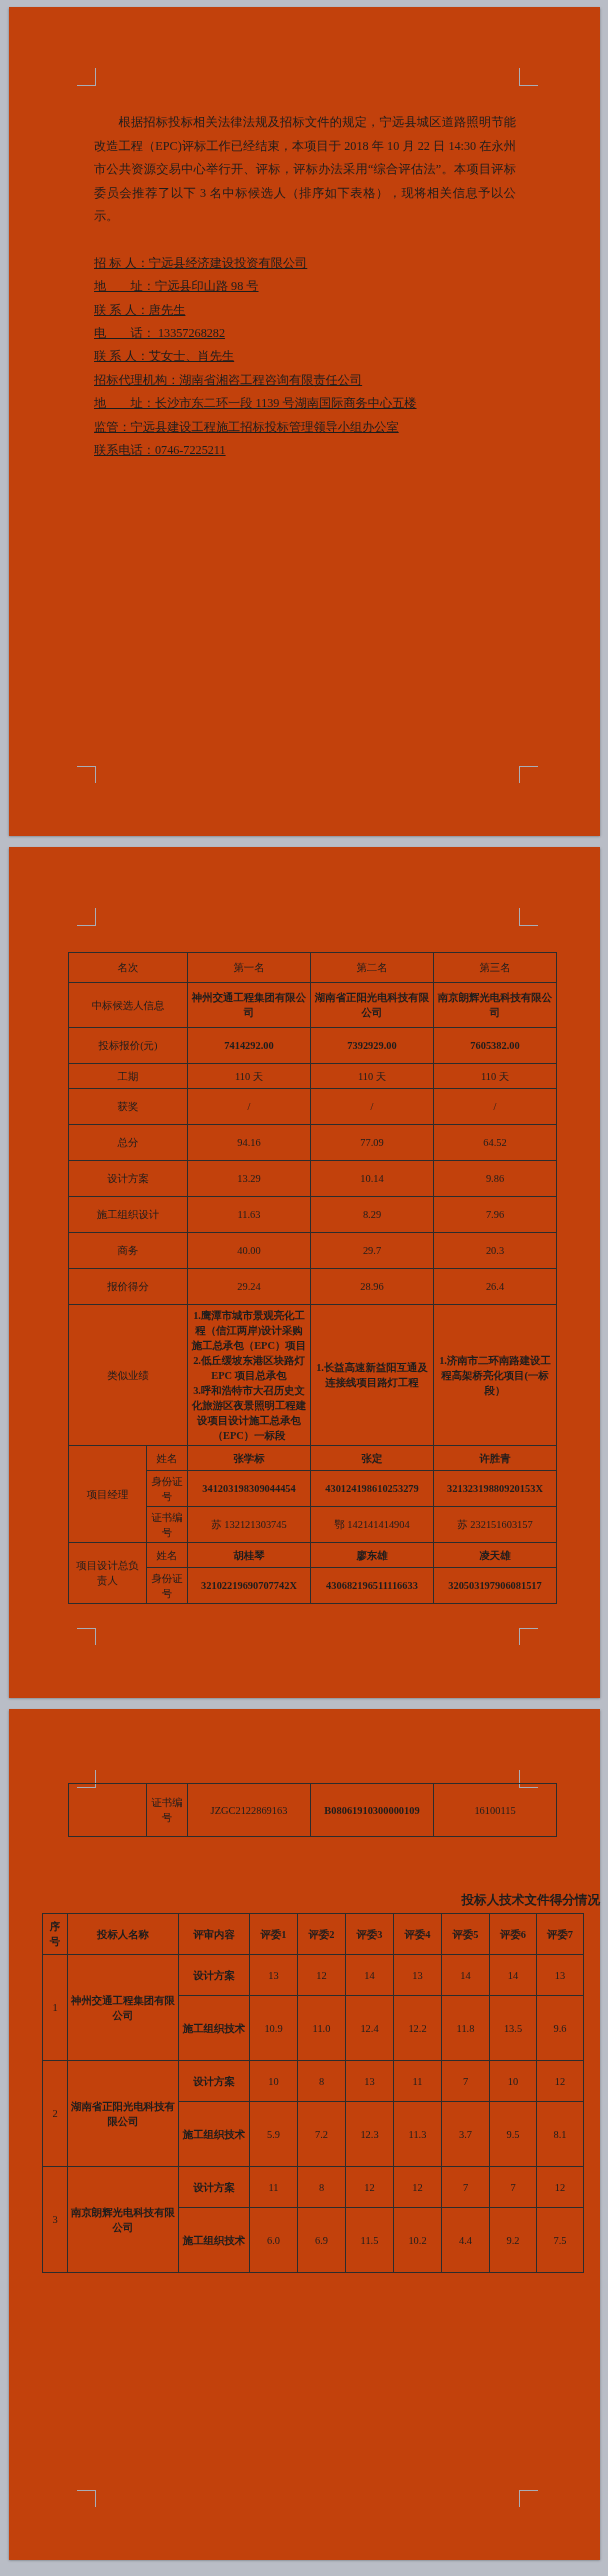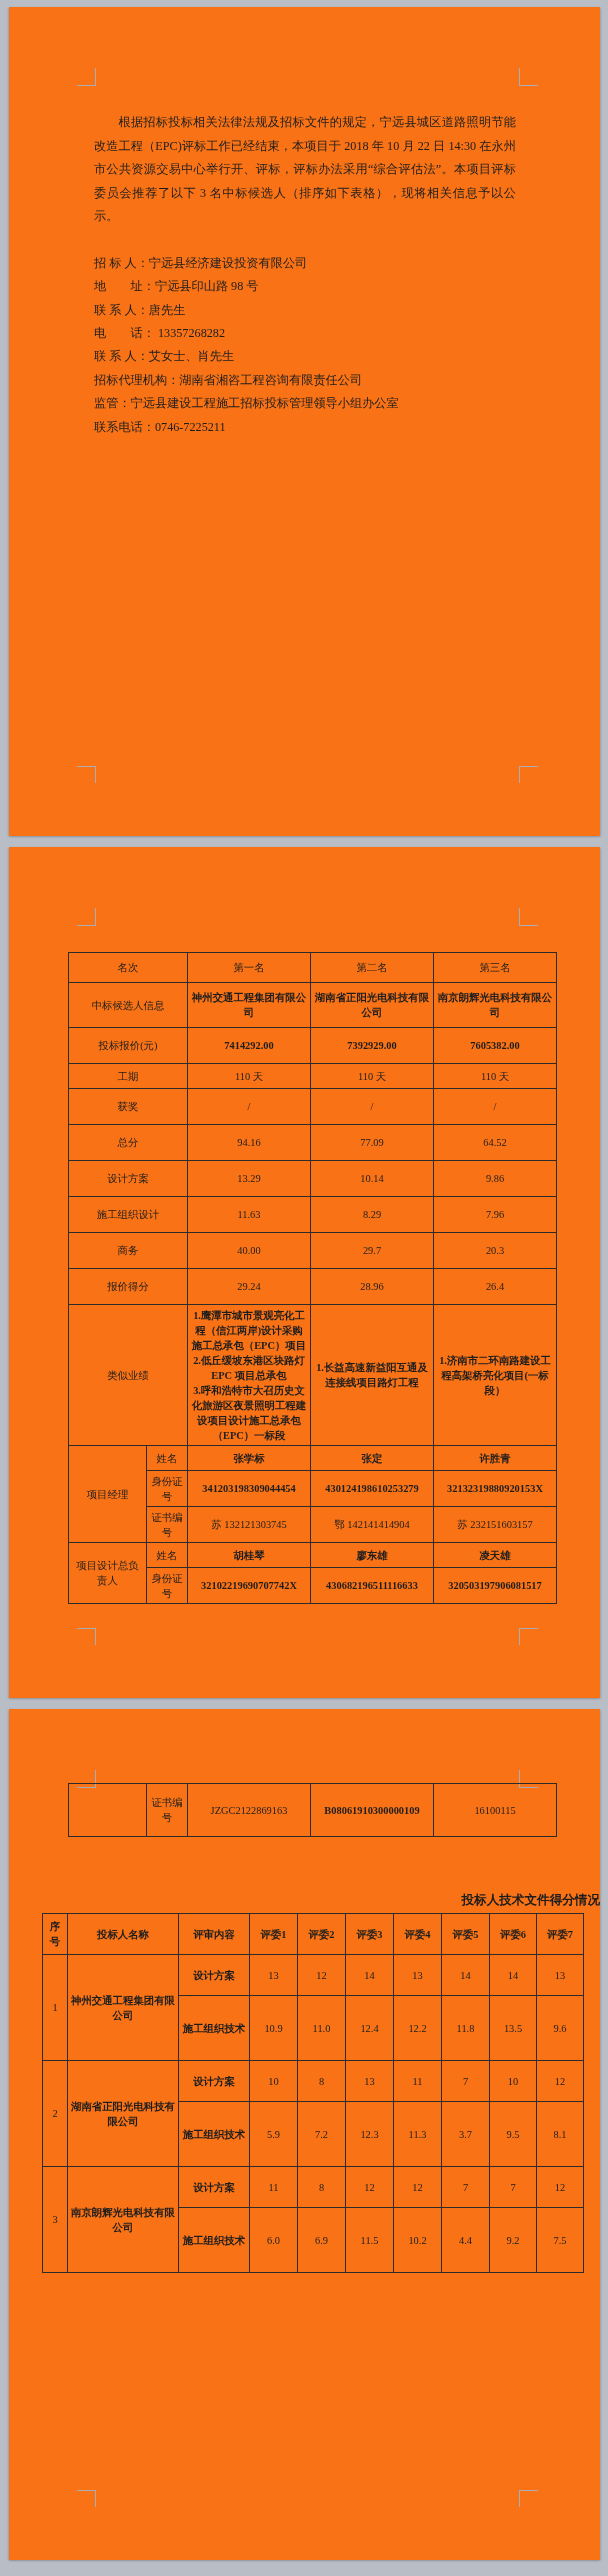--- a/index.html
+++ b/index.html
@@ -7,40 +7,40 @@
     width:609px;
     background:#b9bdc6;
     font-family:"Liberation Serif","DejaVu Serif",serif;
     color:#1d1d1d;
     -webkit-font-smoothing:antialiased;
   }
   .canvas{padding-top:7.4px;}
   .page{
     width:591px;
     margin:0 auto 11px auto;
-    background:#f97316;
+    background:#c2410c;
     position:relative;
     box-shadow:0 0.7px 2.2px rgba(50,54,62,.55);
   }
   .p1{height:829px;}
   .p2{height:851px;}
   .p3{height:851px;}
 
   
   .mark{position:absolute;width:18px;height:16.3px;}
   .mark.tl{left:68px;top:61px;border-right:0.7px solid #a9adb6;border-bottom:0.7px solid #a9adb6;}
   .mark.tr{right:62px;top:61px;border-left:0.7px solid #a9adb6;border-bottom:0.7px solid #a9adb6;}
   .mark.bl{left:68px;bottom:53px;border-right:0.7px solid #a9adb6;border-top:0.7px solid #a9adb6;}
   .mark.br{right:62px;bottom:53px;border-left:0.7px solid #a9adb6;border-top:0.7px solid #a9adb6;}
 
   
   .content1{position:absolute;left:85px;top:104px;width:422px;font-size:12.2px;line-height:23.4px;}
   .content1 p{margin:0;text-indent:24.5px;text-align:justify;}
   .spacer{height:23.4px;}
-  .contact-line{white-space:pre-wrap;}
+  .contact-line{white-space:pre-wrap;text-decoration:underline;}
 
   
   table.doc{border-collapse:collapse;table-layout:fixed;position:absolute;font-size:10.4px;}
   table.doc td{
     border:0.7px solid #2c2c2c;
     border-top-width:1.5px;border-bottom-width:1.5px;
     text-align:center;vertical-align:middle;
     padding:1.5px 3px;line-height:15px;
     overflow:hidden;word-break:break-all;
   }
@@ -72,20 +72,21 @@
 
     <div class="content1">
       <p>根据招标投标相关法律法规及招标文件的规定，宁远县城区道路照明节能改造工程（EPC)评标工作已经结束，本项目于 2018 年 10 月 22 日 14:30 在永州市公共资源交易中心举行开、评标，评标办法采用“综合评估法”。本项目评标委员会推荐了以下 3 名中标候选人（排序如下表格），现将相关信息予以公示。</p>
       <div class="spacer"></div>
       <div class="contact-line">招 标 人：宁远县经济建设投资有限公司</div>
       <div class="contact-line">地　　址：宁远县印山路 98 号</div>
       <div class="contact-line">联 系 人：唐先生</div>
       <div class="contact-line">电　　话： 13357268282</div>
       <div class="contact-line">联 系 人：艾女士、肖先生</div>
       <div class="contact-line">招标代理机构：湖南省湘咨工程咨询有限责任公司</div>
+      <div class="contact-line">地　　址：长沙市东二环一段 1139 号湖南国际商务中心五楼</div>
       <div class="contact-line">监管：宁远县建设工程施工招标投标管理领导小组办公室</div>
       <div class="contact-line">联系电话：0746-7225211</div>
     </div>
   </div>
 
   <div class="page p2">
     <div class="mark tl"></div>
     <div class="mark tr"></div>
     <div class="mark bl"></div>
     <div class="mark br"></div>

